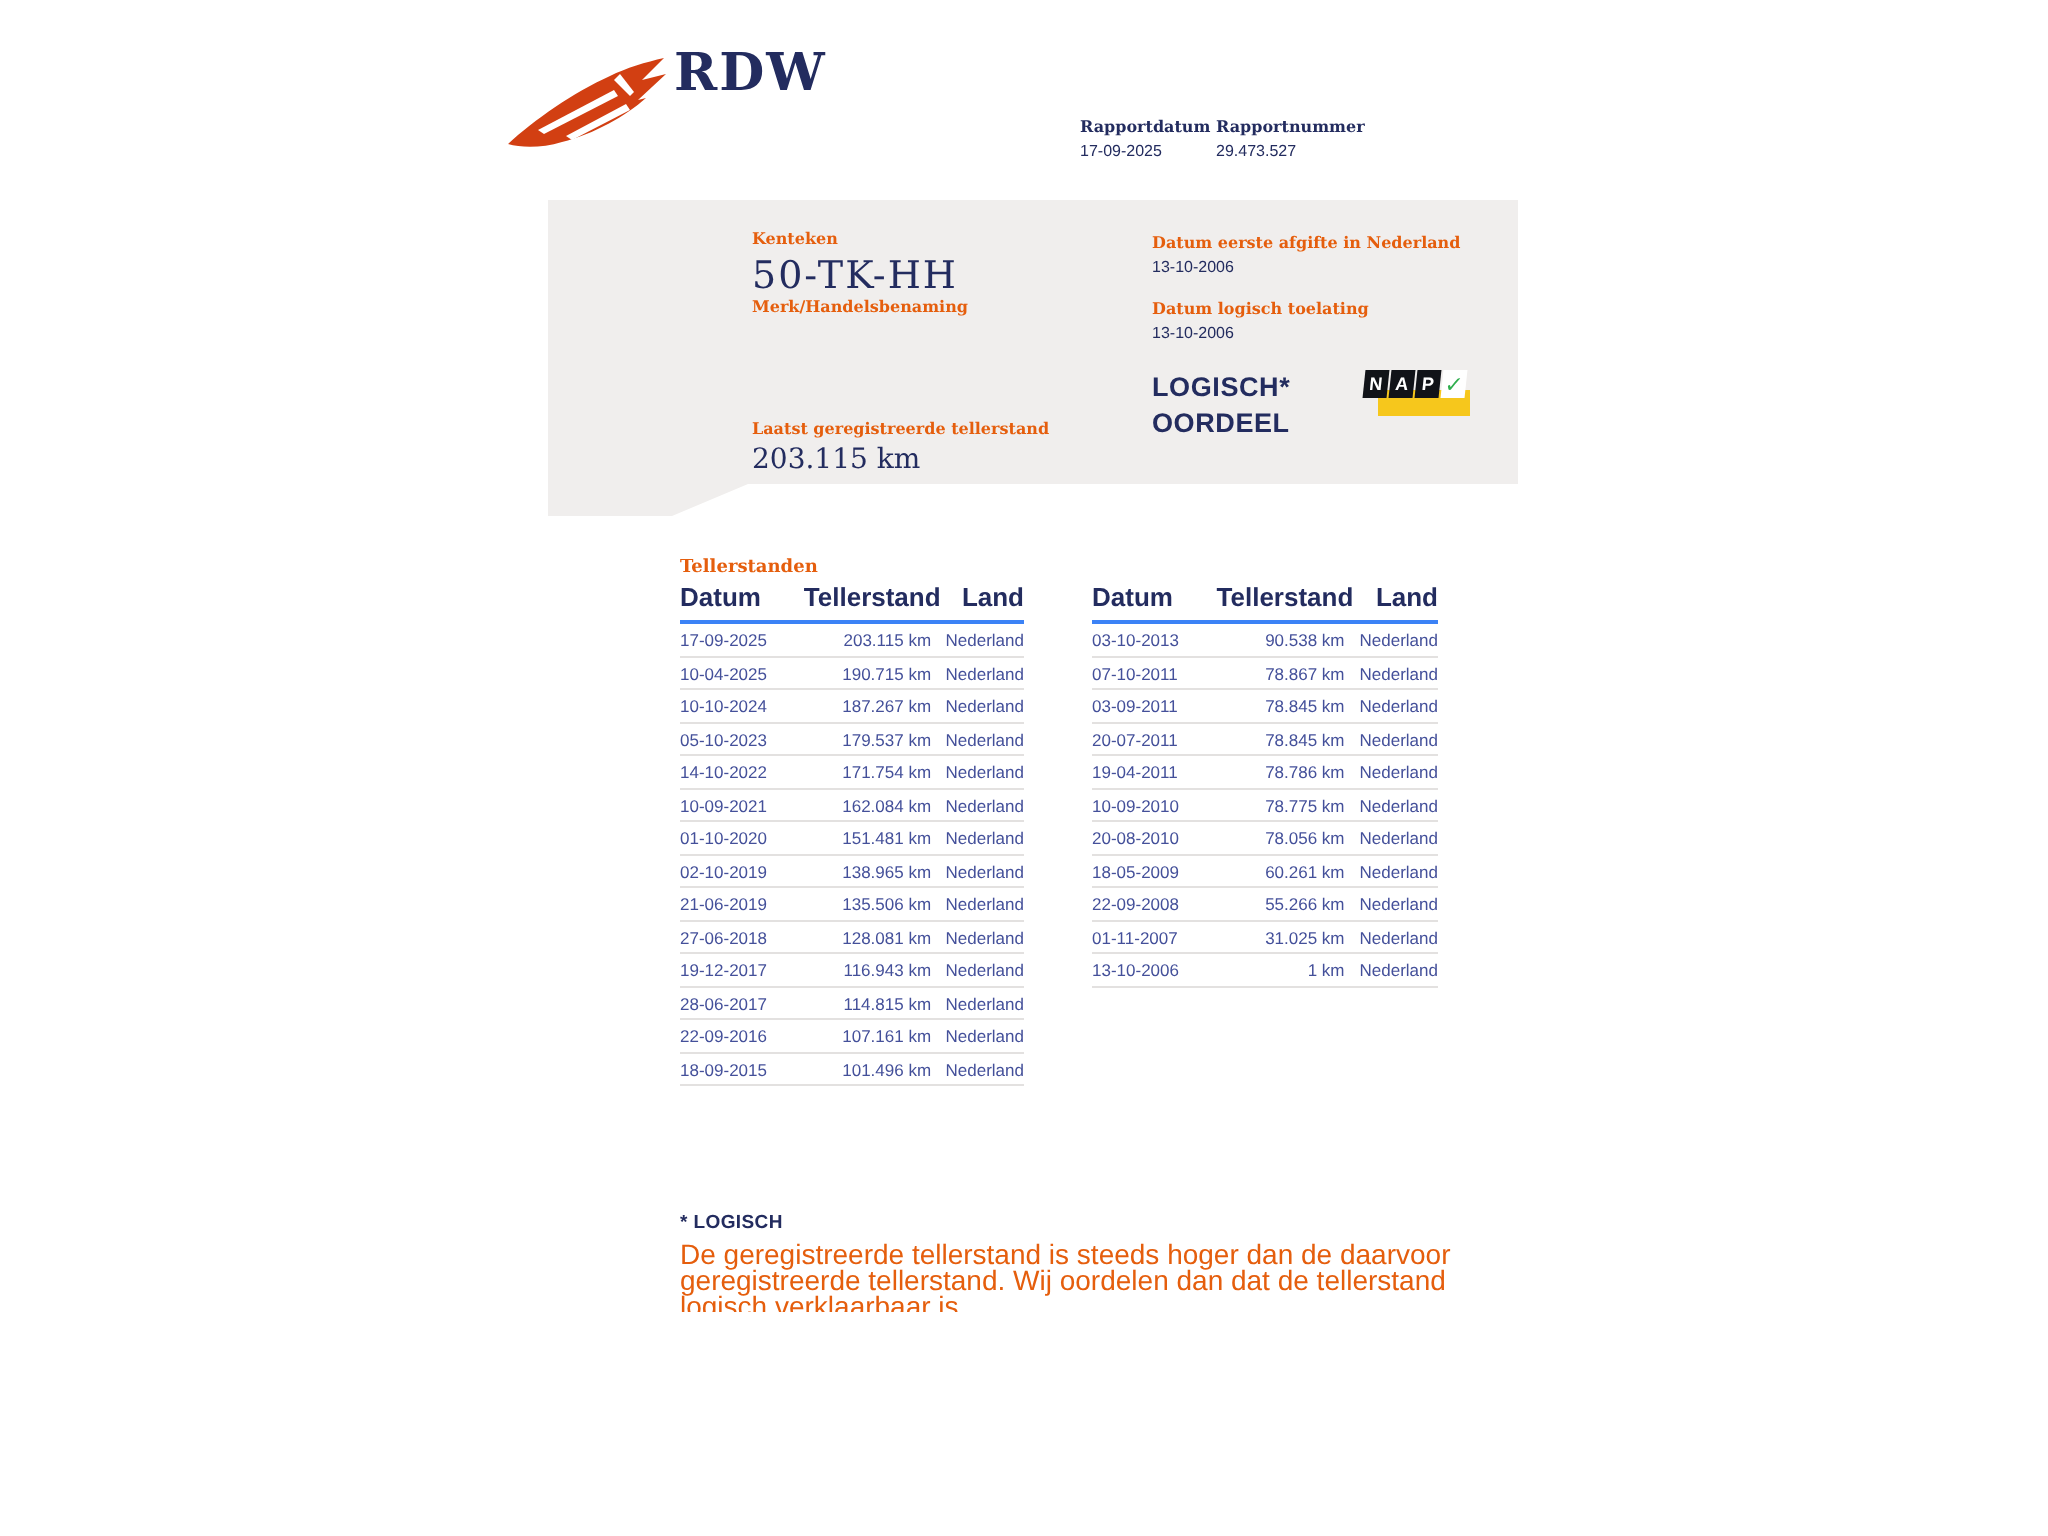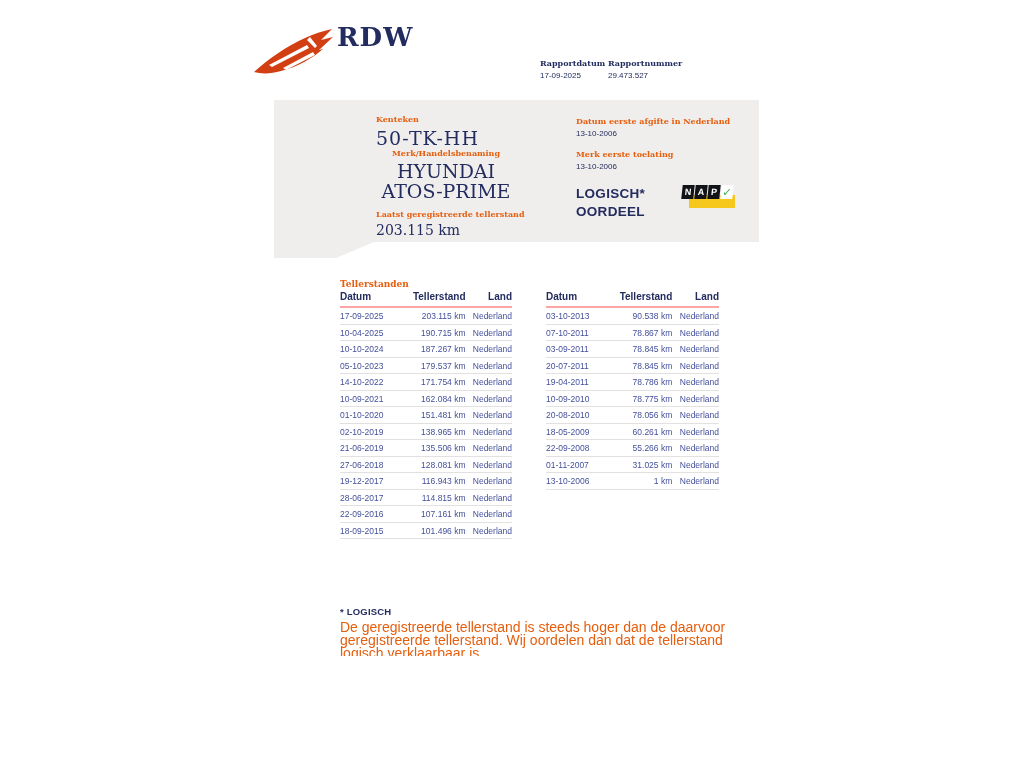--- a/index.html
+++ b/index.html
@@ -67,22 +67,22 @@
   
   .tables-title {
     position:absolute; left:340px; top:279px;
     font-family:"DejaVu Serif","Liberation Serif",serif;
     font-size:9px; font-weight:700; color:#e55e0d;
   }
   .km-table { position:absolute; top:291px; }
   .km-table.left { left:340px; width:172px; }
   .km-table.right { left:546px; width:173px; }
   .t-head {
-    display:flex; font-size:10px; font-weight:700; color:#232c5f;
-    padding-bottom:4px; border-bottom:2px solid #fca5a5;
+    display:flex; font-size:13px; font-weight:700; color:#232c5f;
+    padding-bottom:4px; border-bottom:2px solid #3b82f6;
   }
   .t-row {
     display:flex; font-size:8.5px; color:#44509a;
     padding:3px 0 2.5px 0; border-bottom:1px solid #e3e1e0;
   }
   .c-datum { flex:0 0 36%; text-align:left; }
   .c-stand { flex:0 0 37%; text-align:right; }
   .c-land  { flex:1; text-align:right; }
 
   
@@ -130,33 +130,32 @@
     <div class="meta-value">29.473.527</div>
   </div>
 
   <div class="panel">
     <div class="abs" style="left:102px; top:14px;">
       <div class="field-label">Kenteken</div>
       <div class="field-value-lg kenteken-value" style="margin-top:3px;">50-TK-HH</div>
     </div>
     <div class="abs" style="left:102px; top:48px;text-align:center;">
       <div class="field-label">Merk/Handelsbenaming</div>
-      <div class="field-value-lg merk-value" style="margin-top:3px;">HYUNDAI ATOS-PRIME</div>
     </div>
     <div class="abs" style="left:102px; top:109px;">
       <div class="field-label">Laatst geregistreerde tellerstand</div>
       <div class="field-value-lg odo-value" style="margin-top:3px;">203.115 km</div>
     </div>
 
     <div class="abs" style="left:302px; top:16px;">
       <div class="field-label">Datum eerste afgifte in Nederland</div>
       <div class="meta-value">13-10-2006</div>
     </div>
     <div class="abs" style="left:302px; top:49px;">
-      <div class="field-label">Merk eerste toelating</div>
+      <div class="field-label">Datum logisch toelating</div>
       <div class="meta-value">13-10-2006</div>
     </div>
 
     <div class="oordeel">
       <div>LOGISCH*</div>
       <div>OORDEEL</div>
     </div>
 
     <div class="nap">
       <div class="nap-yellow"></div>

